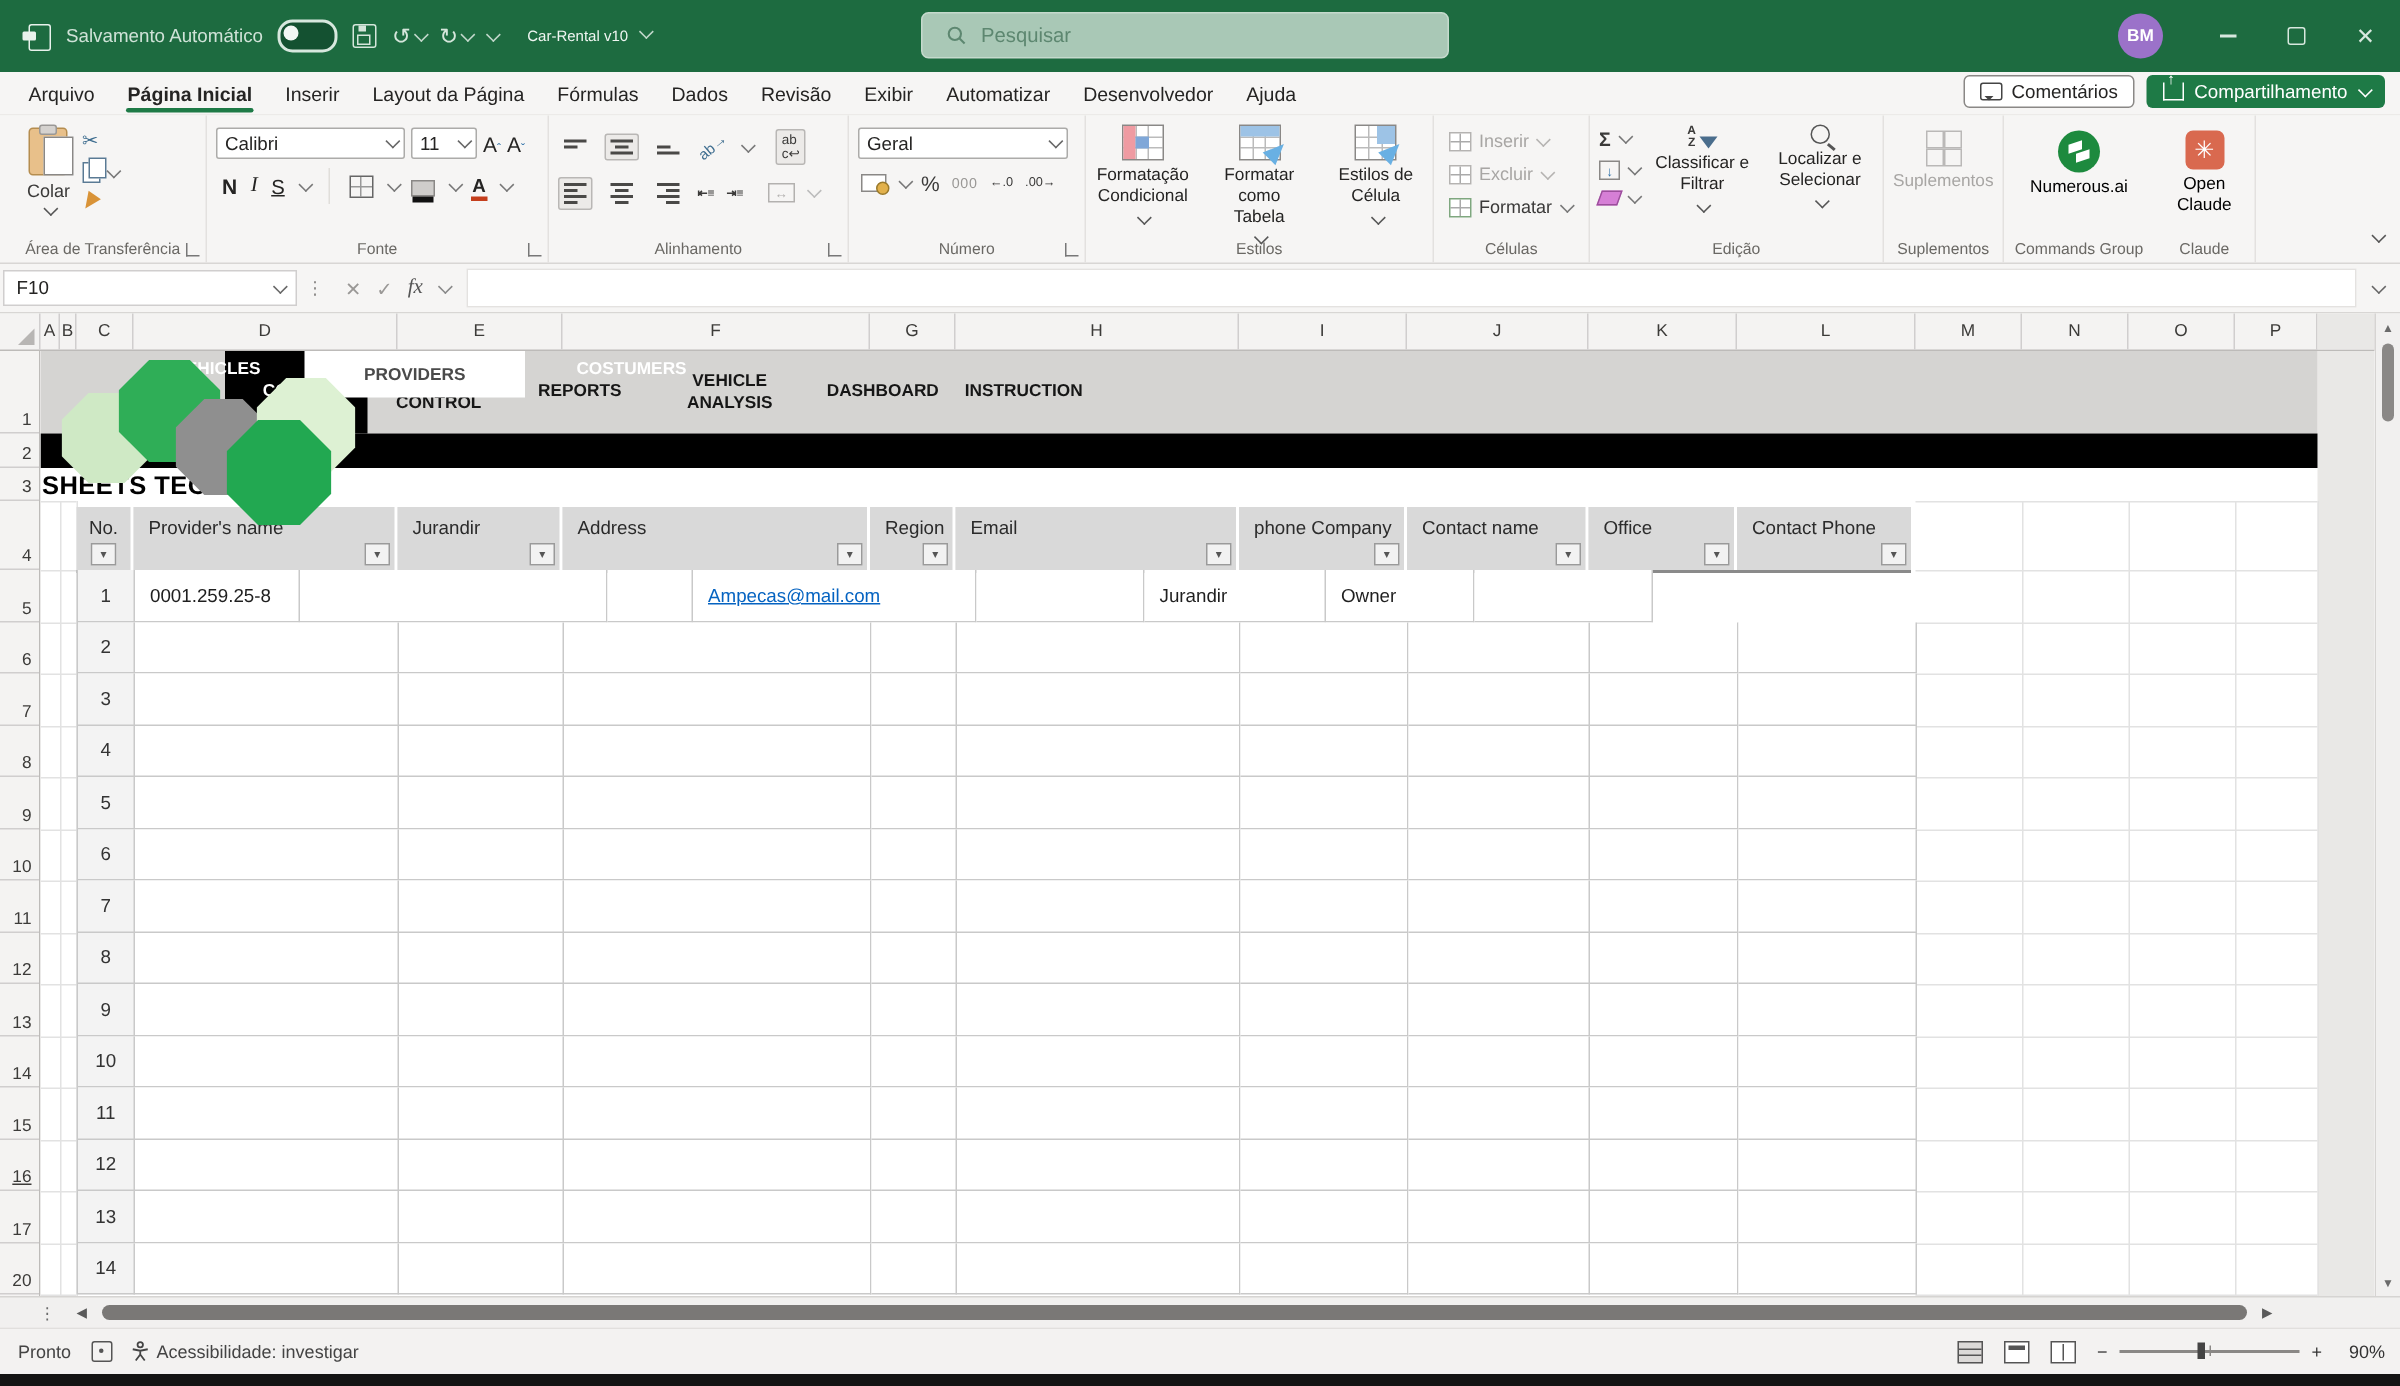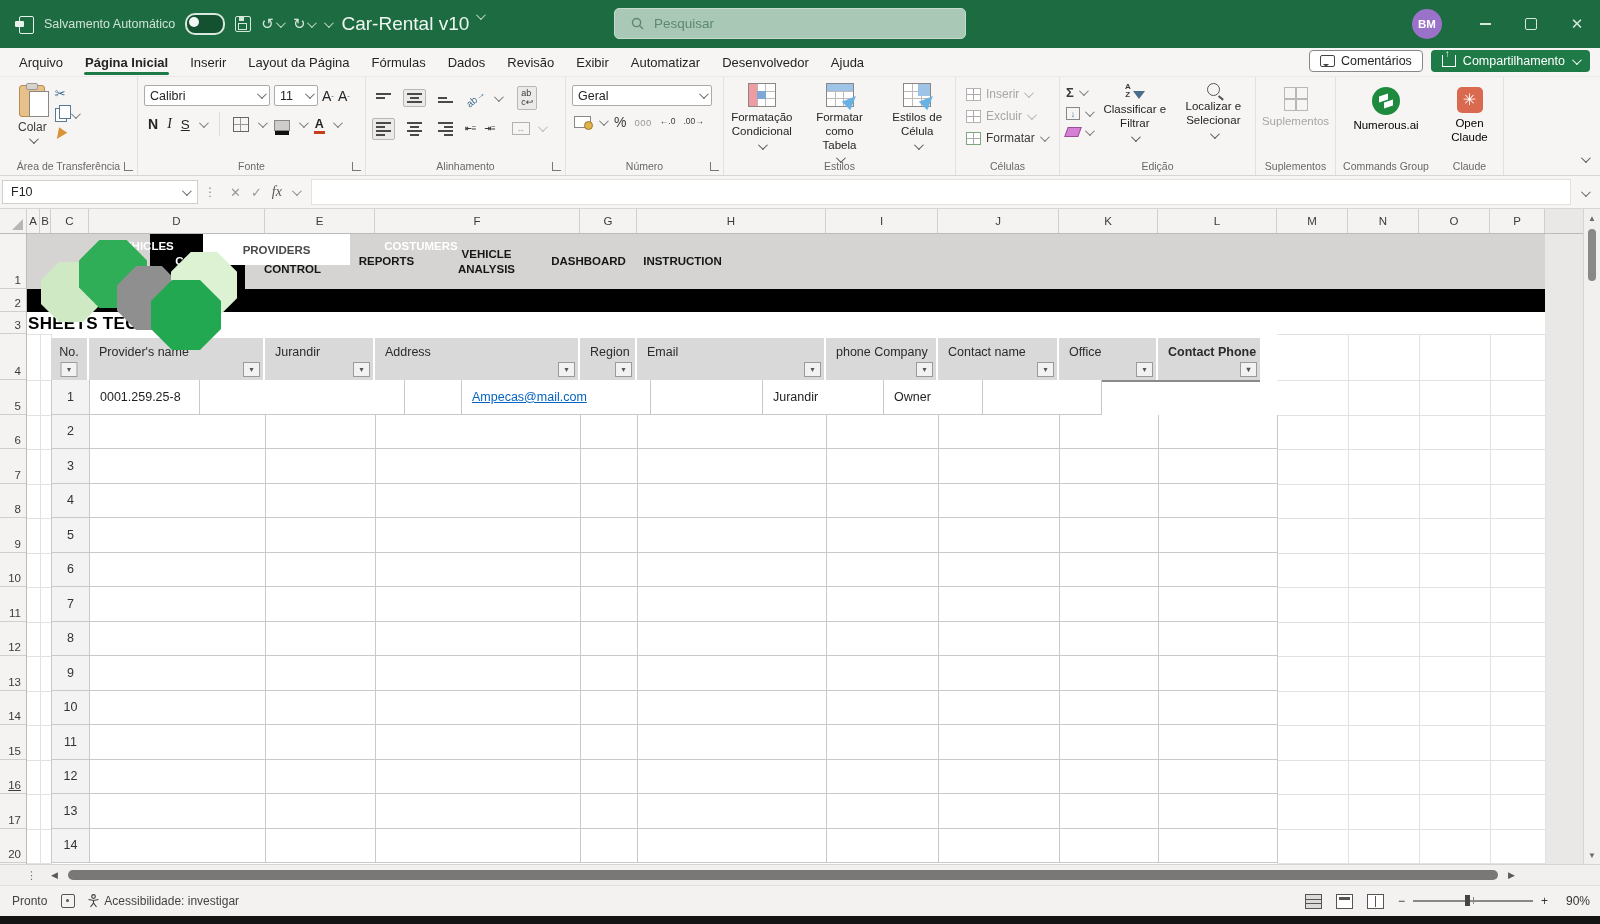--- a/index.html
+++ b/index.html
@@ -14,21 +14,21 @@
   .xl-icon .bar{position:absolute;left:1px;top:7px;width:9px;height:6px;background:#e8f2ec;border-radius:1px;}
   .autosave-lbl{font-size:12.5px;color:#cfe2d7;}
   .toggle{width:36px;height:18px;border:2px solid #d7e8de;border-radius:10px;background:rgba(10,50,30,.45);position:relative;}
   .toggle .knob{position:absolute;left:2px;top:2px;width:10px;height:10px;border-radius:50%;background:#f2f7f4;}
   .tb-btn{font-size:15px;color:#d5e6db;display:flex;align-items:center;gap:2px;}
   .floppy{width:14px;height:14px;border:1.6px solid #d5e6db;border-radius:2px;position:relative;}
   .floppy:after{content:"";position:absolute;left:3px;top:0;width:5px;height:4px;background:#d5e6db;}
   .floppy:before{content:"";position:absolute;left:2px;bottom:1px;width:7px;height:5px;border:1.2px solid #d5e6db;}
   .cdown{display:inline-block;width:6px;height:6px;border-right:1.4px solid #c3d9cc;border-bottom:1.4px solid #c3d9cc;
          transform:rotate(45deg) translateY(-2px);}
-  .doc-title{font-size:19px;color:#f0f6f2;display:flex;gap:7px;align-items:flex-start;}
+  .doc-title{font-size:10px;color:#f0f6f2;display:flex;gap:7px;align-items:flex-start;margin-left:10px;}
   .searchbox{position:absolute;left:614px;top:8px;width:352px;height:31px;background:#a9c8b6;border:1px solid #c5dacd;
              border-radius:5px;display:flex;align-items:center;gap:10px;padding-left:16px;box-sizing:border-box;}
   .searchbox .ph{color:#5d8770;font-size:13.5px;}
   .tb-right{position:absolute;right:0;top:0;height:48px;display:flex;align-items:center;}
   .avatar{width:30px;height:30px;border-radius:50%;background:#9b72c9;color:#fff;font-size:11.5px;font-weight:700;
           display:flex;align-items:center;justify-content:center;margin-right:20px;}
   .winbtn{width:46px;height:48px;display:flex;align-items:center;justify-content:center;color:#d7e8de;font-size:15px;}
   .minglyph{width:11px;height:1.4px;background:#d7e8de;}
   .maxglyph{width:10px;height:10px;border:1.4px solid #d7e8de;border-radius:2px;}
   
@@ -709,21 +709,21 @@
                 <span class="filter-btn">▾</span>
               </div>
               <div class="th" style="width: 121px;">
                 <span class="th-txt">Contact name</span>
                 <span class="filter-btn">▾</span>
               </div>
               <div class="th" style="width: 99px;">
                 <span class="th-txt">Office</span>
                 <span class="filter-btn">▾</span>
               </div>
-              <div class="th" style="width: 102px; font-weight: bold;">
+              <div class="th" style="width: 116px;">
                 <span class="th-txt">Contact Phone</span>
                 <span class="filter-btn">▾</span>
               </div>
             </div>
           <div class="tbody">
               <div class="trow">
                 <div class="td td-no" style="width: 38px;">1</div>
                 <div class="td" style="width: 110px;">0001.259.25-8</div>
                 <div class="td" style="width: 205px;"></div>
                 <div class="td" style="width: 57px;"></div>

